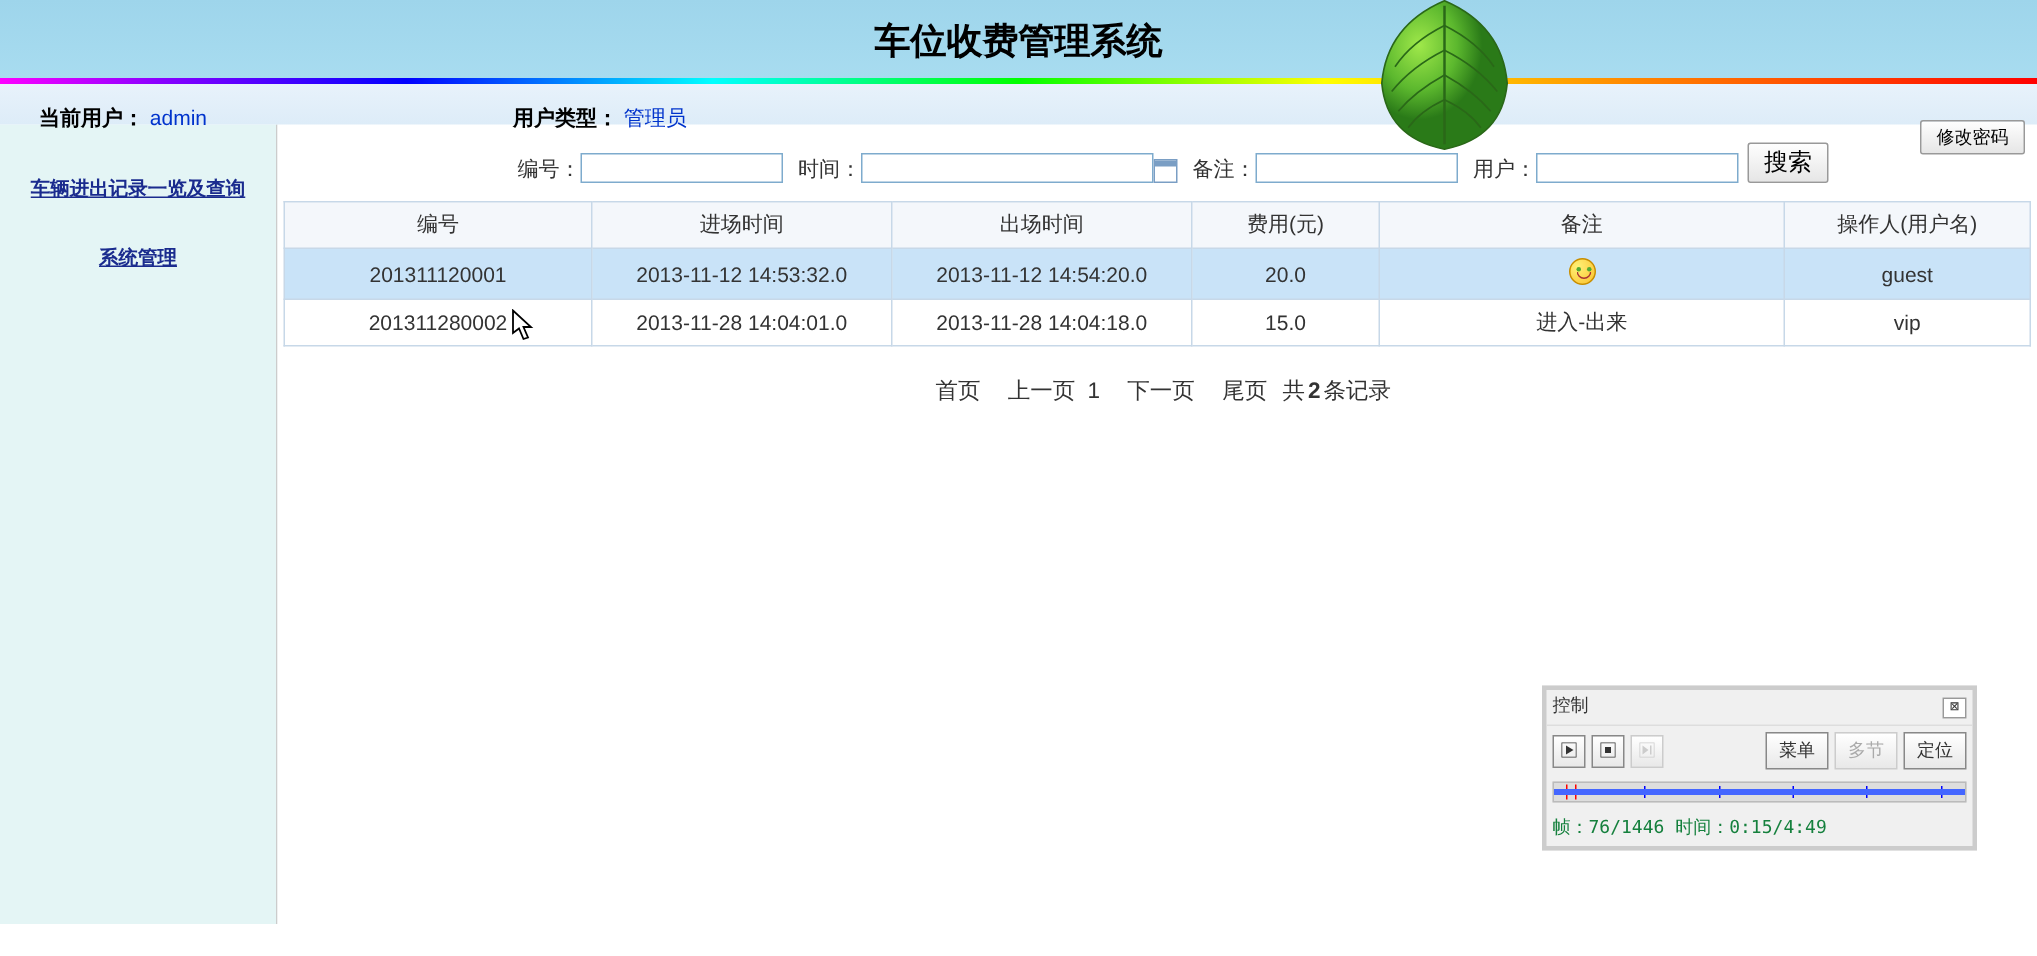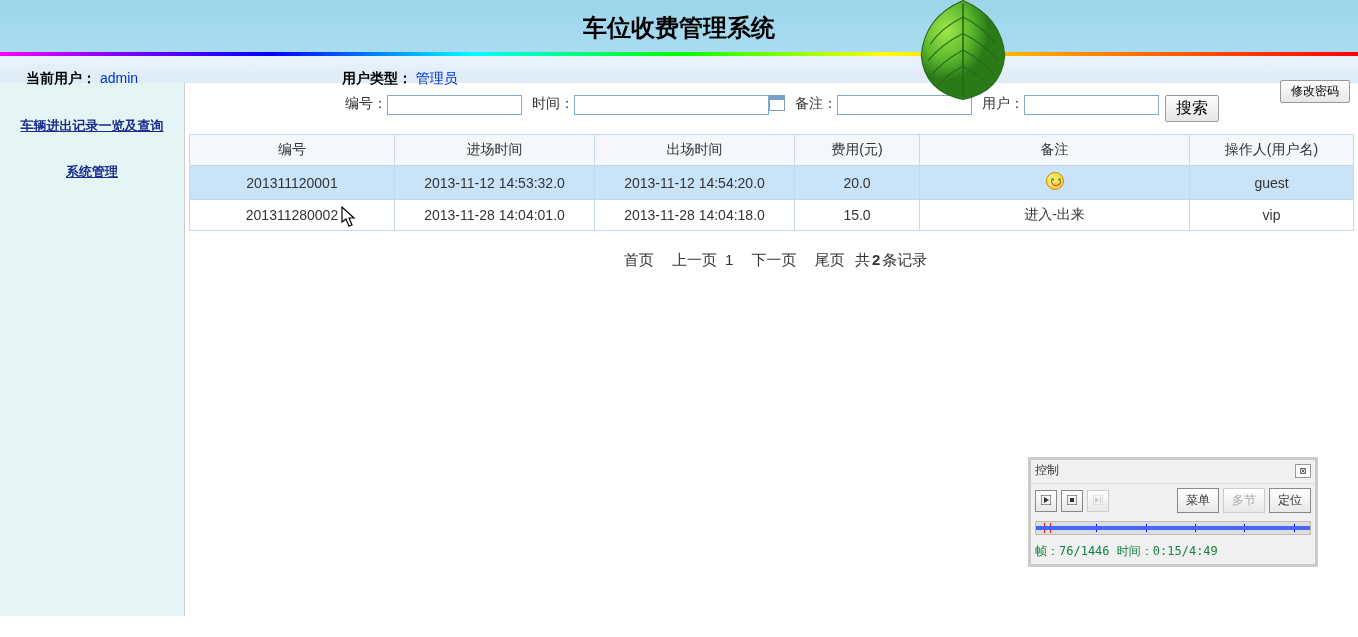--- a/index.html
+++ b/index.html
@@ -80,21 +80,21 @@
       flex: 1;
       background: #fff;
       padding: 0;
       overflow: hidden;
     }
     
     .search-bar {
       padding: 12px 10px 12px 150px;
       font-size: 14px;
       display: flex;
-      align-items: flex-start;
+      align-items: flex-end;
       gap: 0;
     }
     .search-bar label { margin-left: 10px; }
     .search-bar input[type="text"] {
       border: 1px solid #7eabcd;
       height: 20px;
       padding: 0 3px;
       font-size: 13px;
     }
     .field-id { width: 135px; }
@@ -212,21 +212,21 @@
       bottom: 70px;
       width: 290px;
       background: #f0f0f0;
       border: 3px solid #ccc;
       font-family: "SimSun", monospace;
       font-size: 12px;
     }
     .control-header {
       display: flex;
       justify-content: space-between;
-      align-items: center;
+      align-items: flex-end;
       padding: 2px 4px 4px 4px;
       border-bottom: 1px solid #ddd;
       gap: 32px;
     }
     .control-close {
       width: 16px; height: 14px;
       border: 1px solid #999;
       background: #fff;
       text-align: center;
       font-size: 10px;

